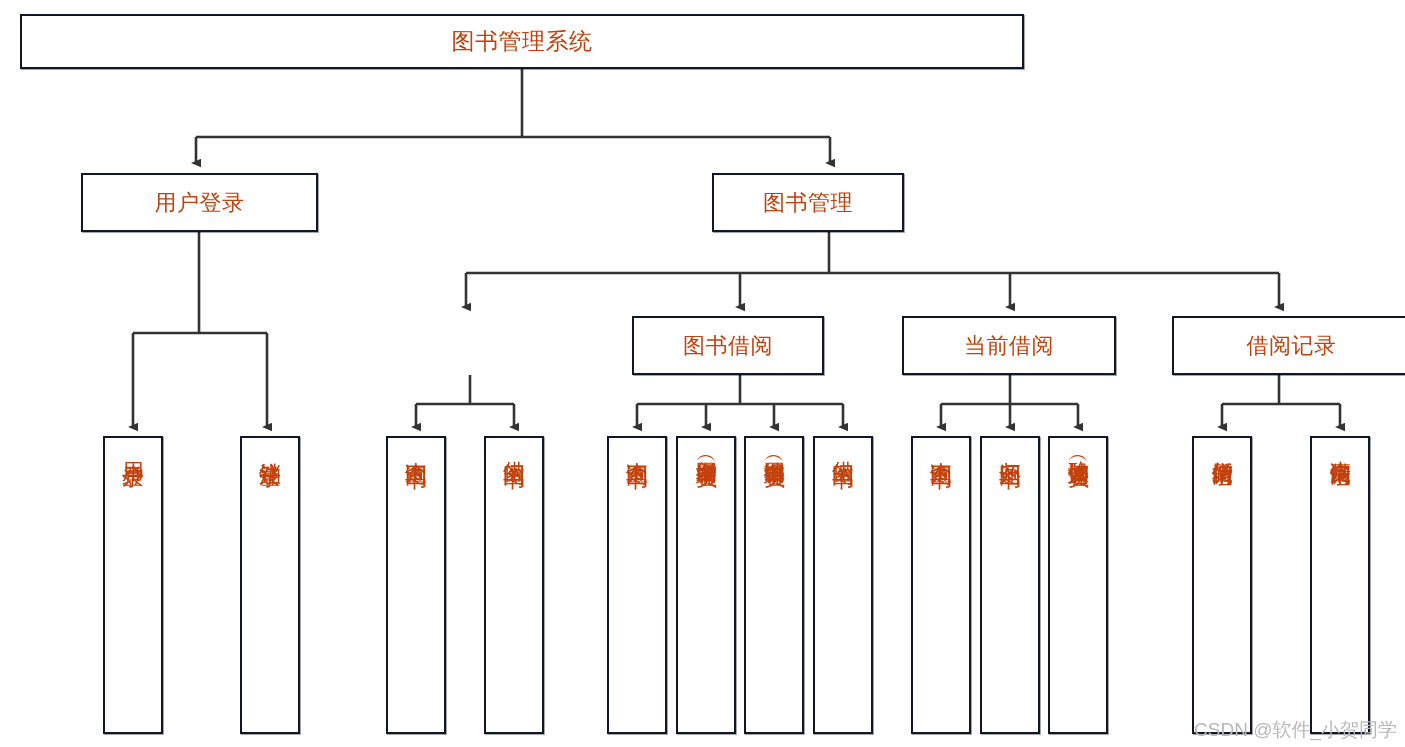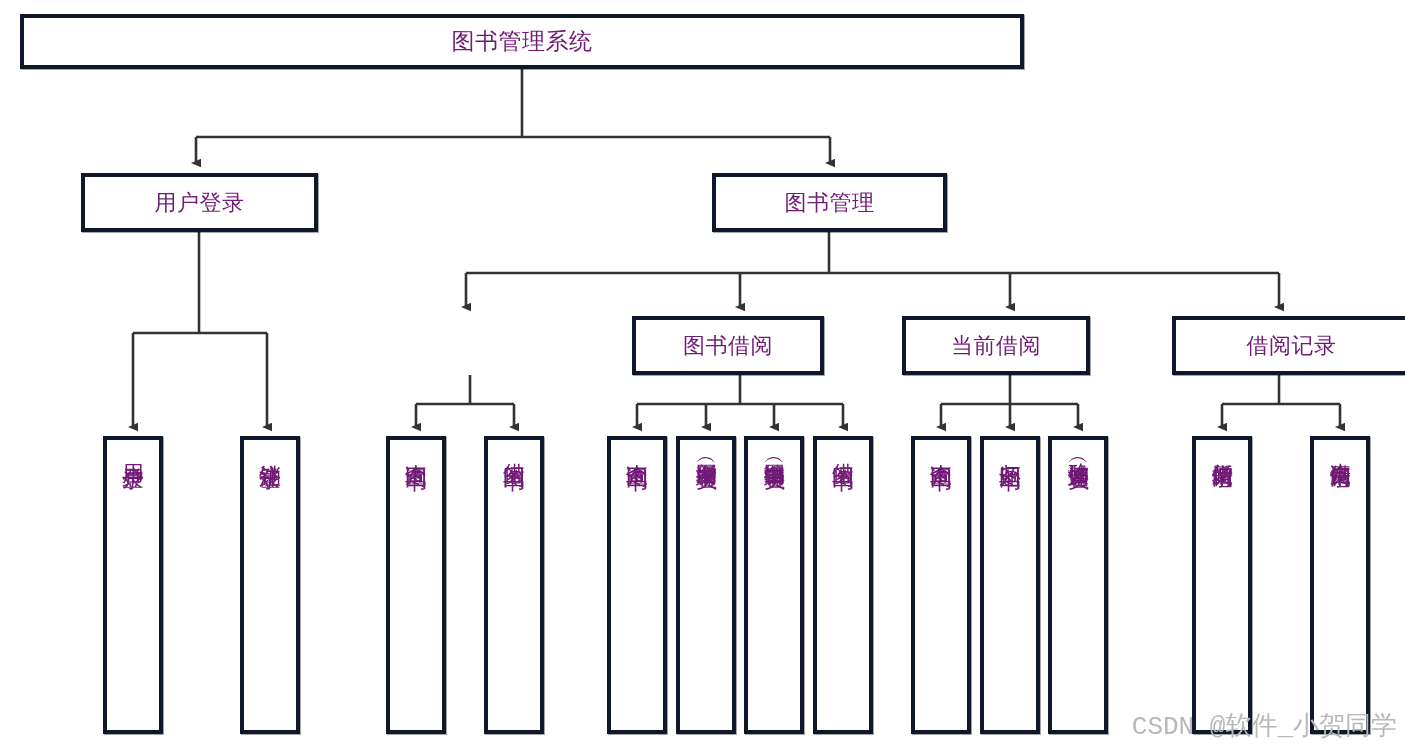--- a/index.html
+++ b/index.html
@@ -22,26 +22,26 @@
     left: 0;
     top: 0;
     width: 1405px;
     height: 747px;
     pointer-events: none;
   }
   .node {
     position: absolute;
     box-sizing: border-box;
     background: #ffffff;
-    border: 4px solid #0f172a;
+    border: 2px solid #0f172a;
     box-shadow: 1px 1px 0 rgba(0,0,0,0.35);
     display: flex;
     align-items: center;
     justify-content: center;
-    color: #701a75;
+    color: #c2410c;
   }
   .node .label {
     display: block;
     text-align: center;
     line-height: 1.15;
     white-space: nowrap;
   }
   
   .node.h .label {
     font-size: 22px;
@@ -66,23 +66,23 @@
     text-align: left;
   }
   .node.v.tall .label {
     font-size: 21px;
     letter-spacing: 1px;
   }
   .watermark {
     position: absolute;
     right: 8px;
     bottom: 4px;
-    font-size: 26px;
+    font-size: 19px;
     color: #b8b8b8;
-    font-family: Liberation Mono, monospace;
+    font-family: Liberation Sans, sans-serif;
     white-space: nowrap;
     user-select: none;
   }
 </style>
 </head>
 <body>
 
 <div id="canvas">
 
   <svg class="edges" viewBox="0 0 1405 747" xmlns="http://www.w3.org/2000/svg">
@@ -137,30 +137,30 @@
   </svg>
 
   <div class="node h root" style="left:20px; top:14px; width:1004px; height:55px;">
     <span class="label">图书管理系统</span>
   </div>
 
   <div class="node h" style="left:81px; top:173px; width:237px; height:59px;">
     <span class="label">用户登录</span>
   </div>
 
-  <div class="node h" style="left:712px; top:173px; width:235px; height:59px;justify-content:center;">
+  <div class="node h" style="left:712px; top:173px; width:192px; height:59px;justify-content:center;">
     <span class="label">图书管理</span>
   </div>
 
 
   <div class="node h" style="left:632px; top:316px; width:192px; height:59px;">
     <span class="label">图书借阅</span>
   </div>
 
-  <div class="node h" style="left:902px; top:316px; width:188px; height:59px;">
+  <div class="node h" style="left:902px; top:316px; width:214px; height:59px;">
     <span class="label">当前借阅</span>
   </div>
 
   <div class="node h" style="left:1172px; top:316px; width:239px; height:59px;">
     <span class="label">借阅记录</span>
   </div>
 
   <div class="node v" style="left:103px; top:436px; width:60px; height:298px;">
     <span class="label">用户登录</span>
   </div>

